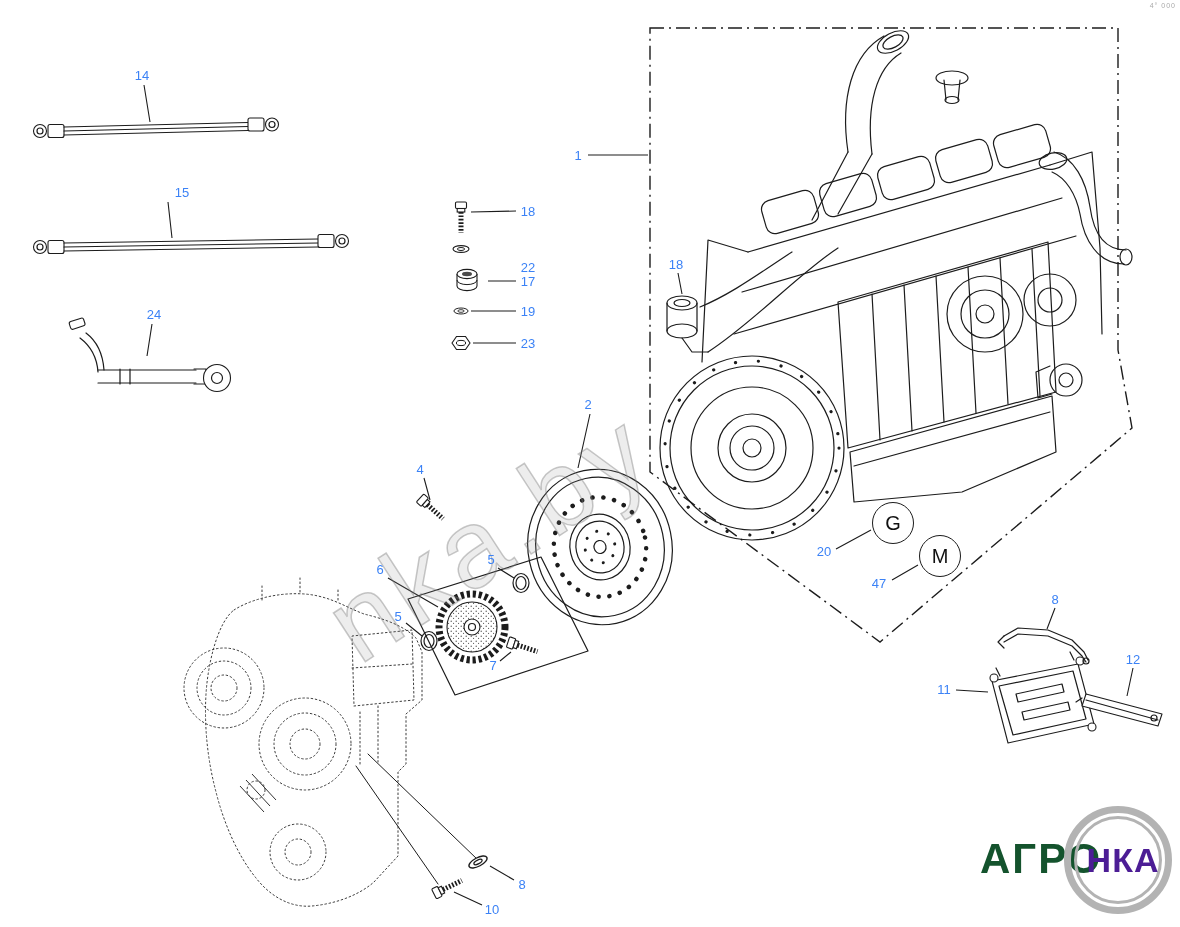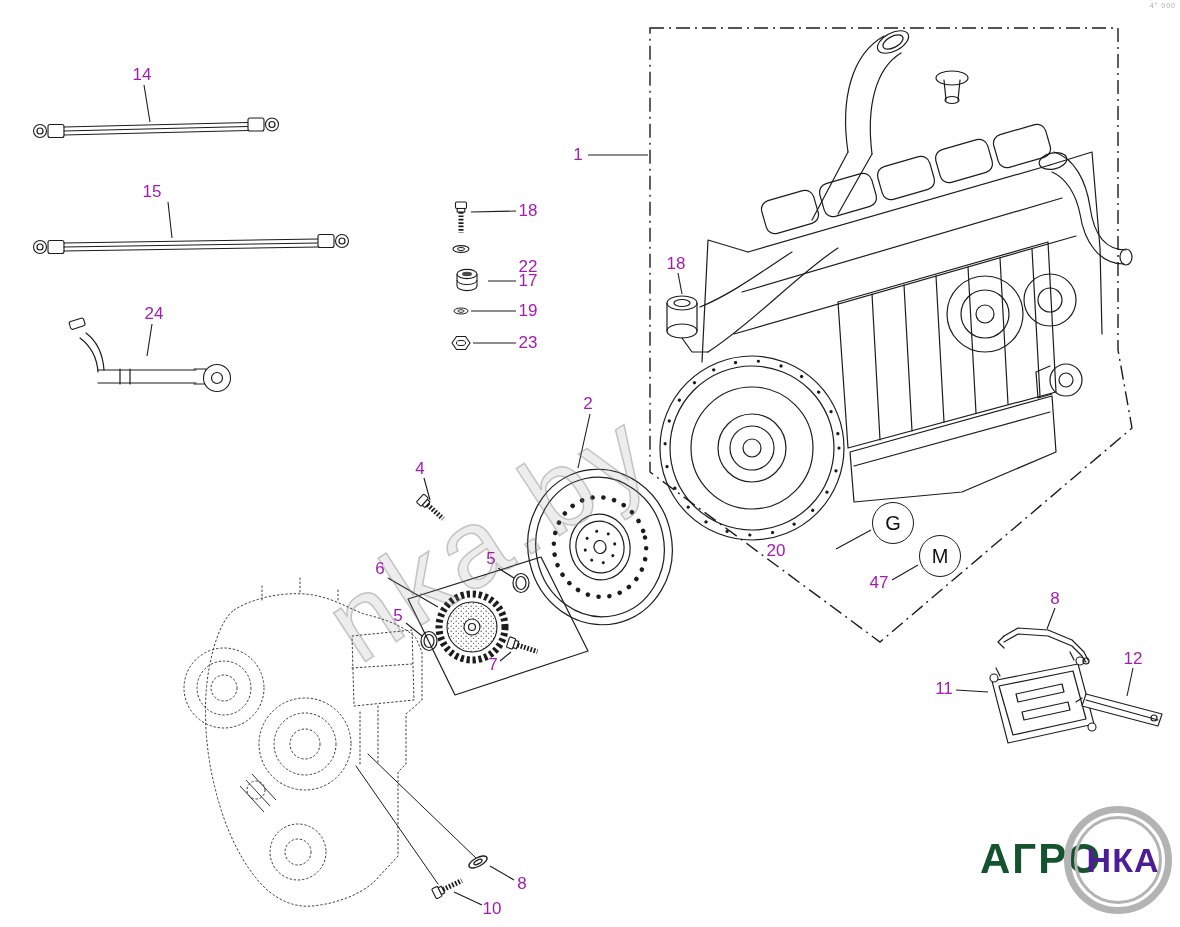--- a/index.html
+++ b/index.html
@@ -9,21 +9,21 @@
   }
   .canvas svg{position:absolute;left:0;top:0;z-index:1;}
   
   .ln{fill:none;stroke:#1c1c1c;stroke-width:1.2;stroke-linecap:round;stroke-linejoin:round;}
   .fw{fill:#fff;stroke:#1c1c1c;stroke-width:1.1;}
   .gh{fill:none;stroke:#3c3c3c;stroke-width:1;stroke-dasharray:1.6 2.6;stroke-linecap:round;}
   .leader{fill:none;stroke:#1c1c1c;stroke-width:1.1;}
   
   .callout{
     position:absolute;z-index:10;transform:translate(-50%,-50%);
-    font-size:17px;color:#a21caf;white-space:nowrap;
+    font-size:13px;color:#3b82f6;white-space:nowrap;
   }
   
   .badge{
     position:absolute;z-index:10;transform:translate(-50%,-50%);
     width:40px;height:40px;border-radius:50%;border:1.6px solid #1c1c1c;
     background:#fff;display:flex;align-items:center;justify-content:center;
     font-size:20px;color:#111;
   }
   
   .watermark{
@@ -294,25 +294,25 @@
   <div class="callout" style="left:491px;top:559px">5</div>
   <div class="callout" style="left:398px;top:616px">5</div>
   <div class="callout" style="left:380px;top:569px">6</div>
   <div class="callout" style="left:493px;top:665px">7</div>
   <div class="callout" style="left:522px;top:884px">8</div>
   <div class="callout" style="left:492px;top:909px">10</div>
   <div class="callout" style="left:944px;top:689px">11</div>
   <div class="callout" style="left:1133px;top:659px">12</div>
   <div class="callout" style="left:1055px;top:599px">8</div>
   <div class="callout" style="left:142px;top:75px">14</div>
-  <div class="callout" style="left:152px;top:192px">15</div>
+  <div class="callout" style="left:182px;top:192px">15</div>
   <div class="callout" style="left:528px;top:281px">17</div>
   <div class="callout" style="left:528px;top:211px">18</div>
   <div class="callout" style="left:676px;top:264px">18</div>
-  <div class="callout" style="left:776px;top:551px">20</div>
+  <div class="callout" style="left:824px;top:551px">20</div>
   <div class="callout" style="left:528px;top:311px">19</div>
   <div class="callout" style="left:528px;top:267px">22</div>
   <div class="callout" style="left:528px;top:343px">23</div>
   <div class="callout" style="left:154px;top:314px">24</div>
   <div class="callout" style="left:879px;top:583px">47</div>
 
   <div class="badge" style="left:893px;top:523px">G</div>
   <div class="badge" style="left:940px;top:556px">M</div>
 
   <div class="watermark">nka.by</div>

